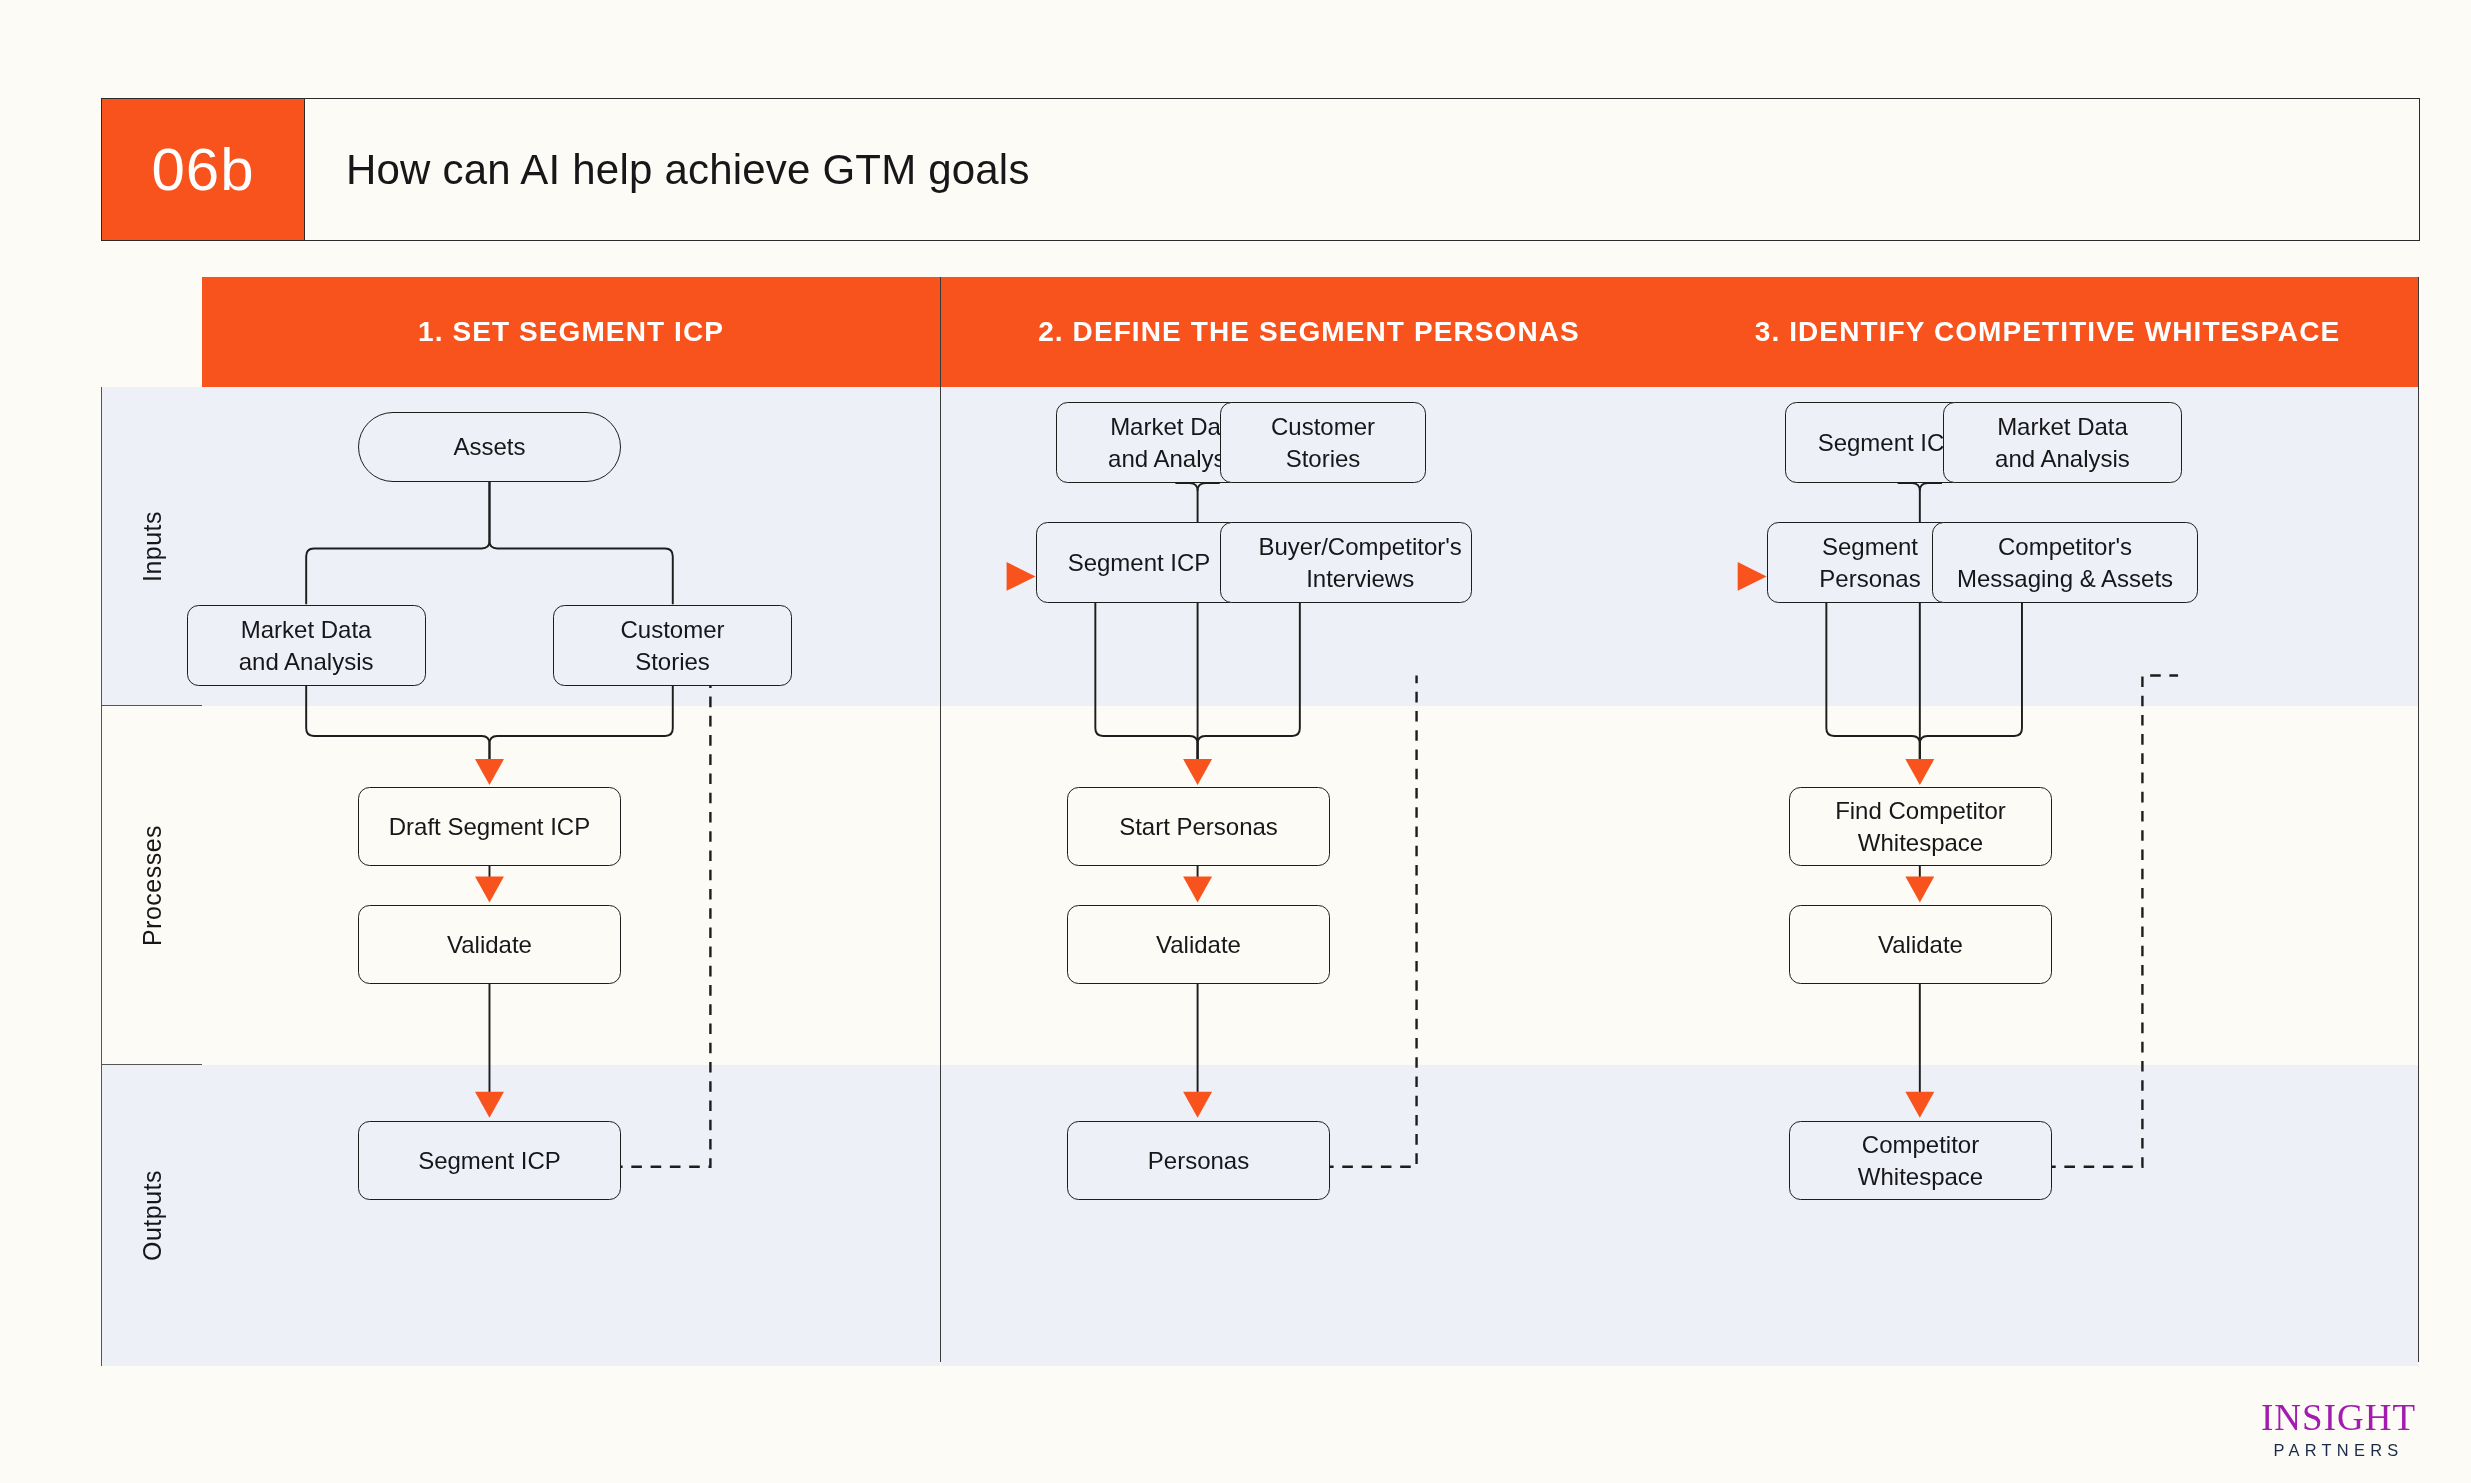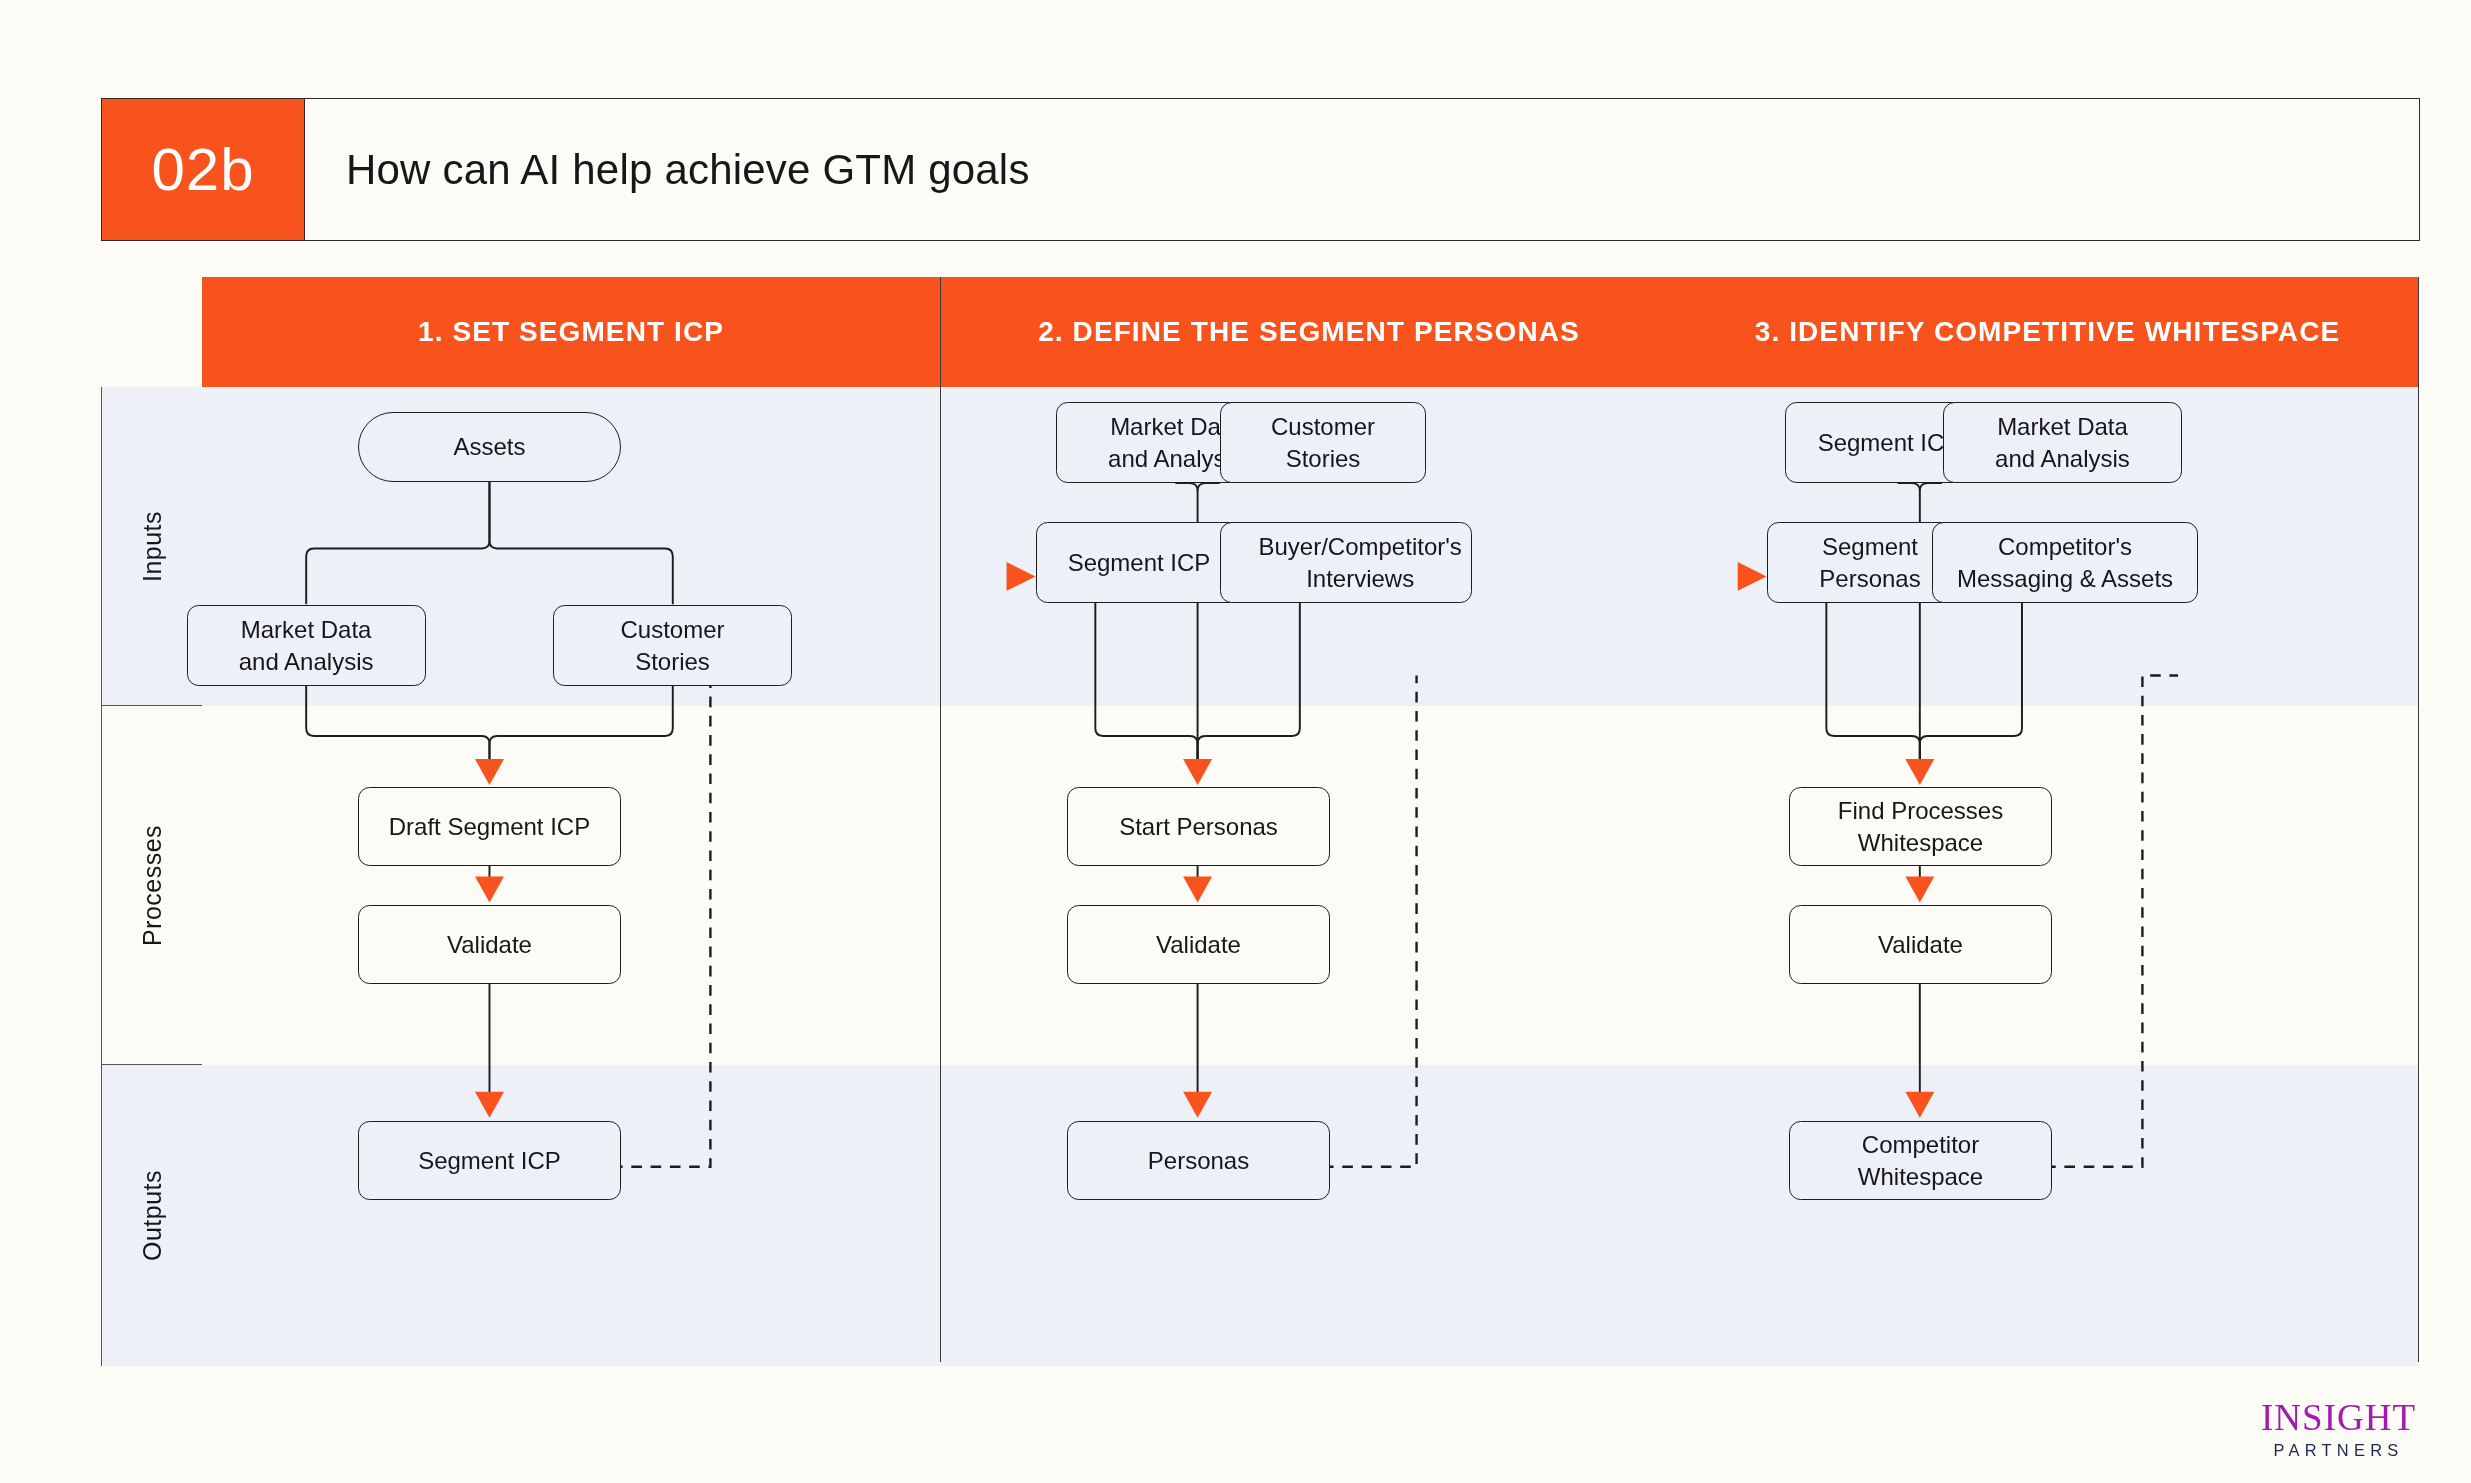--- a/index.html
+++ b/index.html
@@ -97,21 +97,21 @@
     font-size: 16.4px; color: #1B2A4A; letter-spacing: 5.3px;
     margin-top: 5.8px; line-height: 1;
   }
 </style>
 </head>
 <body>
 
 <div id="root">
 
   <div class="header">
-    <div class="header-badge">02b</div>
+    <div class="header-badge">06b</div>
     <div class="header-title">How can AI help achieve GTM goals</div>
   </div>
 
   <div class="frame">
 
     <div class="rowlabel-col">
       <div class="rowlabel r0">
         <span>Inputs</span>
       </div>
       <div class="rowlabel r1">
@@ -254,21 +254,21 @@
           </div>
           <div class="node input" style="left:90px; top:135px; width:206px; height:81px;">
             <span class="lbl">Segment
 Personas</span>
           </div>
           <div class="node input" style="left:255px; top:135px; width:266px; height:81px;">
             <span class="lbl">Competitor's
 Messaging &amp; Assets</span>
           </div>
           <div class="node" style="left:112px; top:400px; width:263px; height:79px;">
-            <span class="lbl">Find Processes
+            <span class="lbl">Find Competitor
 Whitespace</span>
           </div>
           <div class="node" style="left:112px; top:518px; width:263px; height:79px;">
             <span class="lbl">Validate</span>
           </div>
           <div class="node input" style="left:112px; top:734px; width:263px; height:79px;">
             <span class="lbl">Competitor
 Whitespace</span>
           </div>
         </div>

